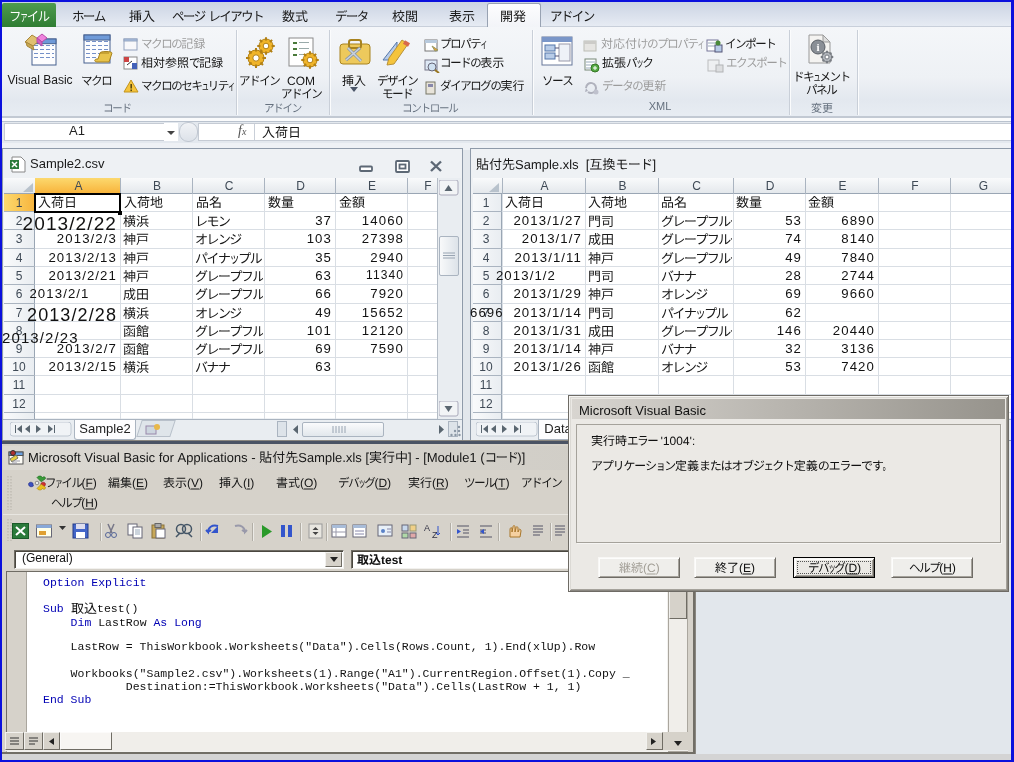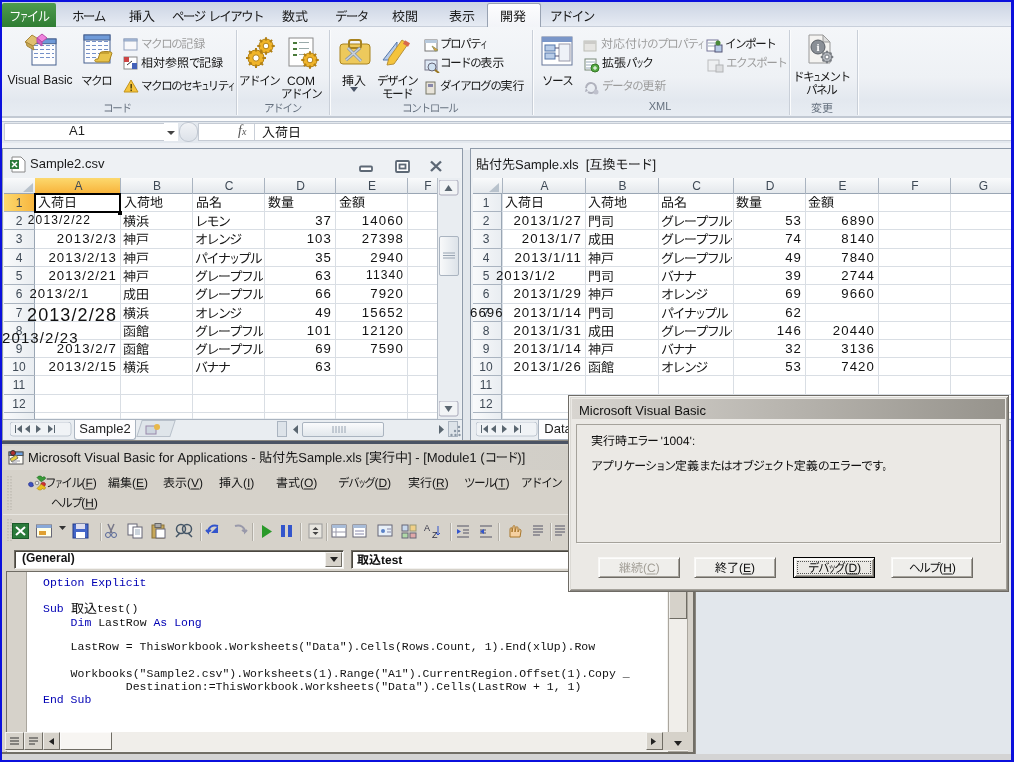--- a/index.html
+++ b/index.html
@@ -788,21 +788,21 @@
           <use href="#p" transform="translate(0.0,0) scale(0.013,-0.013)"></use>
           <use href="#bo" transform="translate(13.0,0) scale(0.013,-0.013)"></use>
         </g>
       </svg>
       <svg class="t" style="left:337px;top:46px;width:28px;height:18px">
         <g transform="translate(0,13)" fill="#1a1a1a">
           <use href="#bp" transform="translate(0.0,0) scale(0.013,-0.013)"></use>
           <use href="#bq" transform="translate(13.0,0) scale(0.013,-0.013)"></use>
         </g>
       </svg>
-      <div class="txt" style="left:0px;top:64.8px;font-size:12px;color:#111;width:115px;text-align:center;letter-spacing:1.1px">2013/2/22</div>
+      <div class="txt" style="left:0px;top:64.8px;font-size:19px;color:#111;width:115px;text-align:right;letter-spacing:1.1px">2013/2/22</div>
       <svg class="t" style="left:121px;top:65px;width:28px;height:18px">
         <g transform="translate(0,13)" fill="#1a1a1a">
           <use href="#br" transform="translate(0.0,0) scale(0.013,-0.013)"></use>
           <use href="#bs" transform="translate(13.0,0) scale(0.013,-0.013)"></use>
         </g>
       </svg>
       <svg class="t" style="left:193px;top:65px;width:68px;height:18px">
         <g transform="translate(0,13)" fill="#1a1a1a">
           <use href="#l" transform="translate(0.0,0) scale(0.013,-0.013)"></use>
           <use href="#Z" transform="translate(11.4,0) scale(0.013,-0.013)"></use>
@@ -1206,21 +1206,21 @@
           <use href="#bT" transform="translate(13.0,0) scale(0.013,-0.013)"></use>
         </g>
       </svg>
       <svg class="t" style="left:191px;top:120px;width:71px;height:18px">
         <g transform="translate(0,13)" fill="#1a1a1a">
           <use href="#bC" transform="translate(0.0,0) scale(0.013,-0.013)"></use>
           <use href="#bw" transform="translate(11.4,0) scale(0.013,-0.013)"></use>
           <use href="#bw" transform="translate(22.9,0) scale(0.013,-0.013)"></use>
         </g>
       </svg>
-      <div class="txt" style="left:0px;top:119.8px;font-size:13.2px;color:#111;width:332px;text-align:right;letter-spacing:1.1px">39</div>
+      <div class="txt" style="left:0px;top:119.8px;font-size:13.2px;color:#111;width:332px;text-align:right;letter-spacing:1.1px">28</div>
       <div class="txt" style="left:0px;top:119.8px;font-size:13.2px;color:#111;width:405px;text-align:right;letter-spacing:1.1px">2744</div>
       <div class="txt" style="left:0px;top:137.8px;font-size:13.2px;color:#111;width:112px;text-align:right;letter-spacing:1.1px">2013/1/29</div>
       <svg class="t" style="left:118px;top:138px;width:28px;height:18px">
         <g transform="translate(0,13)" fill="#1a1a1a">
           <use href="#bt" transform="translate(0.0,0) scale(0.013,-0.013)"></use>
           <use href="#bu" transform="translate(13.0,0) scale(0.013,-0.013)"></use>
         </g>
       </svg>
       <svg class="t" style="left:191px;top:138px;width:71px;height:18px">
         <g transform="translate(0,13)" fill="#1a1a1a">
@@ -1634,21 +1634,21 @@
       <svg class="t" style="left:552px;top:82px;width:18px;height:17px;z-index:5" viewBox="0 0 18 17">
         <path d="M3 3h10M3 6h10M3 9h10M3 12h7" stroke="#556"></path>
       </svg>
       <div class="ab" style="left:3px;top:104px;width:689px;height:26px;background:#d6d2ca"></div>
       <div class="ab" style="left:14px;top:109px;width:330px;height:19px;background:#fff;border:1px solid;border-color:#6f6c64 #f2f1ee #f2f1ee #6f6c64;box-shadow:inset 1px 1px 0 #4a473f"></div>
       <div class="ab" style="left:325px;top:111px;width:17px;height:15px;background:#d6d2ca;border:1px solid;border-color:#f2f1ee #6f6c64 #6f6c64 #f2f1ee"></div>
       <svg class="t" style="left:329px;top:115px;width:10px;height:7px;z-index:5" viewBox="0 0 10 7">
         <path d="M1 1h8l-4 5z" fill="#222"></path>
       </svg>
       <div class="ab" style="left:351px;top:109px;width:326px;height:19px;background:#fff;border:1px solid;border-color:#6f6c64 #f2f1ee #f2f1ee #6f6c64;box-shadow:inset 1px 1px 0 #4a473f"></div>
-      <div class="txt" style="left:22px;top:110px;font-size:12px;color:#111;font-weight:bold">(General)</div>
+      <div class="txt" style="left:22px;top:110px;font-size:12px;color:#111;font-weight:normal">(General)</div>
       <svg class="t" style="left:357px;top:111px;width:47px;height:17px">
         <g transform="translate(0,12)" fill="#111">
           <use href="#cm" transform="translate(0.0,0) scale(0.012,-0.012)"></use>
           <use href="#cn" transform="translate(12.0,0) scale(0.012,-0.012)"></use>
           <use href="#co" transform="translate(24.0,0) scale(0.00586,-0.00586)"></use>
           <use href="#cp" transform="translate(28.0,0) scale(0.00586,-0.00586)"></use>
           <use href="#cq" transform="translate(34.7,0) scale(0.00586,-0.00586)"></use>
           <use href="#co" transform="translate(41.3,0) scale(0.00586,-0.00586)"></use>
         </g>
       </svg>

